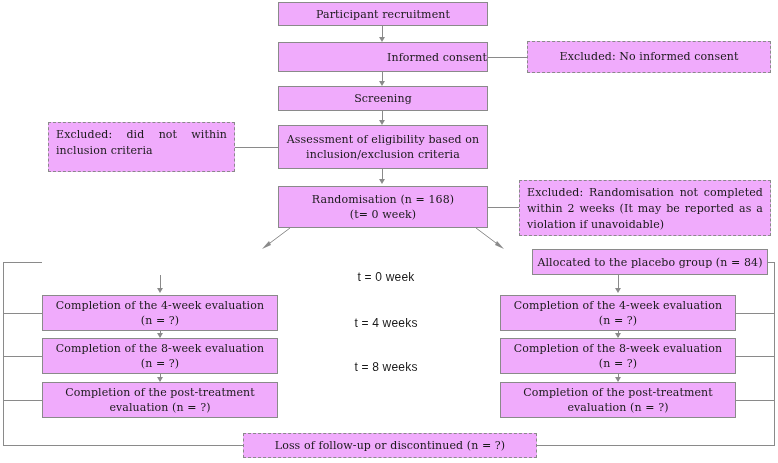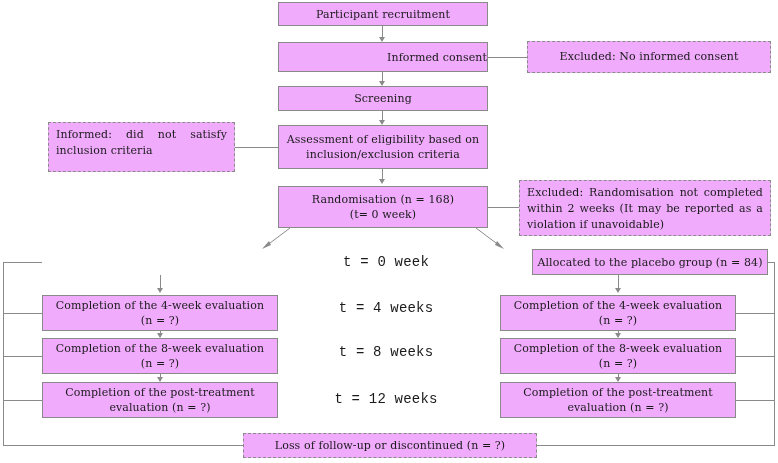--- a/index.html
+++ b/index.html
@@ -56,26 +56,27 @@
   }
   .box.note.single {
     display: flex;
     align-items: center;
     justify-content: center;
     text-align: left;
     text-align-last: left;
   }
   .tlabel {
     position: absolute;
-    font-family: Liberation Mono, monospace;
-    font-size: 14px;
+    font-family: Liberation Sans, sans-serif;
+    font-size: 12px;
     color: #1a1a1a;
     text-align: center;
     z-index: 3;
     letter-spacing: 0.2px;
+    margin-top: 16px;
   }
   .ln-v, .ln-h {
     position: absolute;
     background: #8a8a8a;
     z-index: 1;
   }
   .ln-v { width: 1px; }
   .ln-h { height: 1px; }
   .arrow-down {
     position: absolute;
@@ -130,41 +131,40 @@
     <span class="ln">(t= 0 week)</span>
   </div>
 
   <div class="ln-h" style="left:488px; top:57px; width:39px; height:1px;"></div>
   <div class="box dashed note single" style="left:527px; top:41px; width:244px; height:32px;">
     <span class="para">Excluded: No informed consent</span>
   </div>
 
   <div class="ln-h" style="left:235px; top:147px; width:43px; height:1px;"></div>
   <div class="box dashed note" style="left:48px; top:122px; width:187px; height:50px;">
-    <span class="para">Informed: did not satisfy inclusion criteria</span>
+    <span class="para">Excluded: did not within inclusion criteria</span>
   </div>
 
   <div class="ln-h" style="left:488px; top:207px; width:31px; height:1px;"></div>
   <div class="box dashed note" style="left:519px; top:180px; width:252px; height:56px;">
     <span class="para">Excluded: Randomisation not completed within 2 weeks (It may be reported as a violation if unavoidable)</span>
   </div>
 
   <svg class="diag" style="left:0px; top:224px; width:778px; height:32px;" viewBox="0 0 778 32">
 
     <line x1="290" y1="4" x2="266" y2="22" stroke="#8a8a8a" stroke-width="1"></line>
     <polygon points="262,25 271,21 269,17" fill="#8a8a8a"></polygon>
 
     <line x1="476" y1="4" x2="500" y2="22" stroke="#8a8a8a" stroke-width="1"></line>
     <polygon points="504,25 495,21 497,17" fill="#8a8a8a"></polygon>
   </svg>
 
   <div class="tlabel" style="left:316px; top:254px; width:140px;">t = 0 week</div>
   <div class="tlabel" style="left:316px; top:300px; width:140px;">t = 4 weeks</div>
   <div class="tlabel" style="left:316px; top:344px; width:140px;">t = 8 weeks</div>
-  <div class="tlabel" style="left:316px; top:391px; width:140px;">t = 12 weeks</div>
 
   <div class="ln-v" style="left:160px; top:275px; width:1px; height:14px;"></div>
   <div class="arrow-down" style="left:157px; top:288px;"></div>
 
   <div class="box" style="left:42px; top:295px; width:236px; height:36px;">
     <span class="ln">Completion of the 4-week evaluation</span>
     <span class="ln">(n = ?)</span>
   </div>
   <div class="ln-v" style="left:160px; top:331px; width:1px; height:6px;"></div>
   <div class="arrow-down" style="left:157px; top:333px;"></div>

